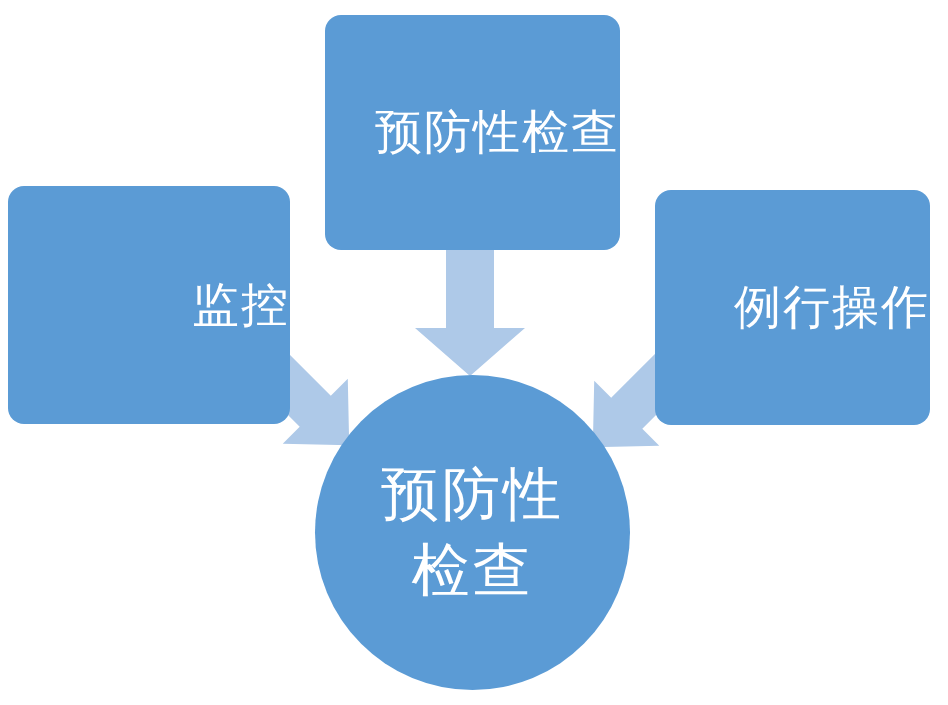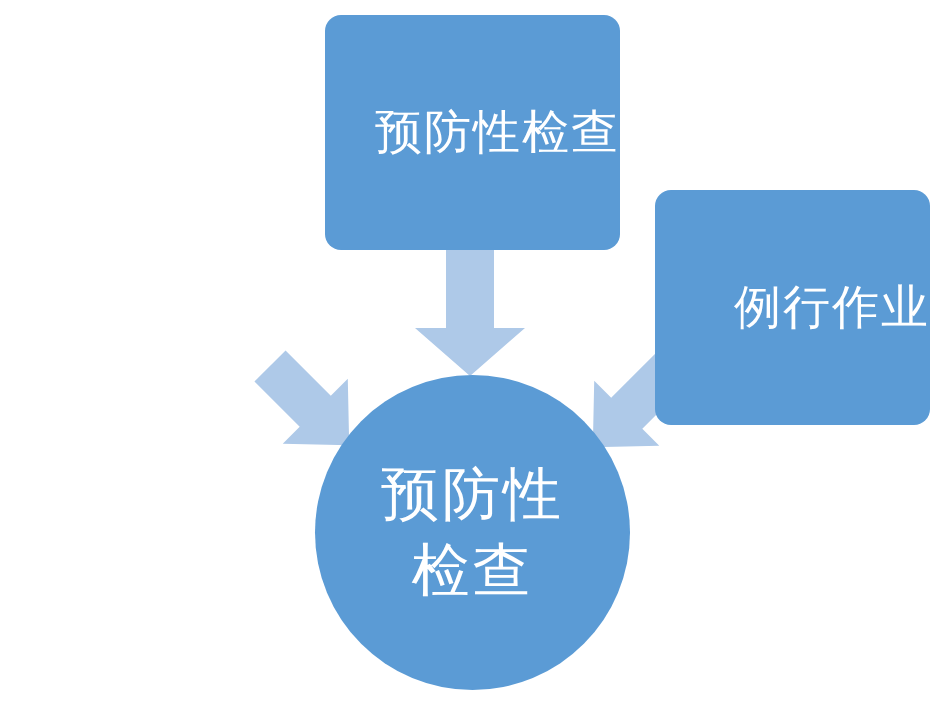--- a/index.html
+++ b/index.html
@@ -84,22 +84,25 @@
 
     <polygon points="0,-22 64,-22 64,-46 112,0 64,46 64,22 0,22" transform="translate(270,366) rotate(45)" fill="#aec9e8"></polygon>
 
     <polygon points="0,-22 64,-22 64,-46 112,0 64,46 64,22 0,22" transform="translate(672,368) rotate(135)" fill="#aec9e8"></polygon>
   </svg>
 
   <div class="node box box-top">
     <span class="label">预防性检查</span>
   </div>
 
+  <div class="node box box-left">
+    <span class="label">监控</span>
+  </div>
 
   <div class="node box box-right">
-    <span class="label">例行作业</span>
+    <span class="label">例行操作</span>
   </div>
 
   <div class="node circle-center">
     <span class="label">预防性检查</span>
   </div>
 
 </div>
 
 </body></html>

